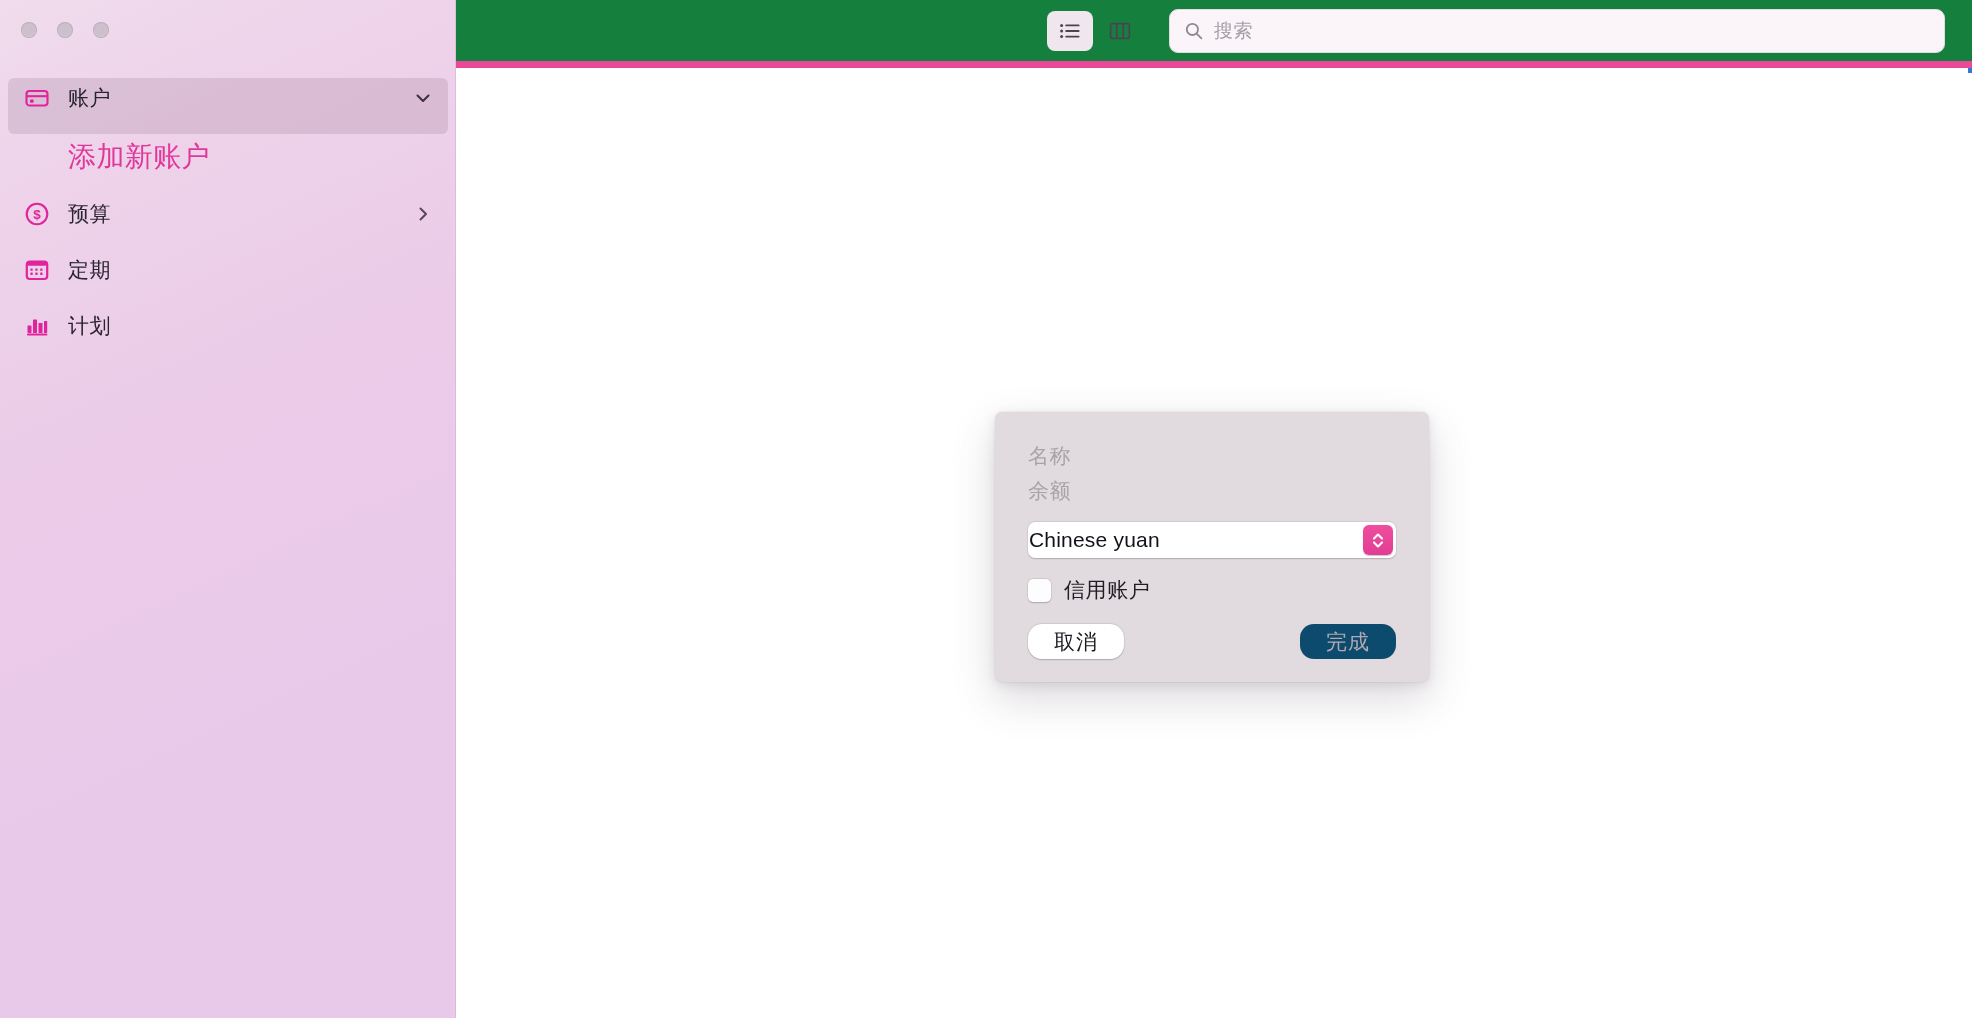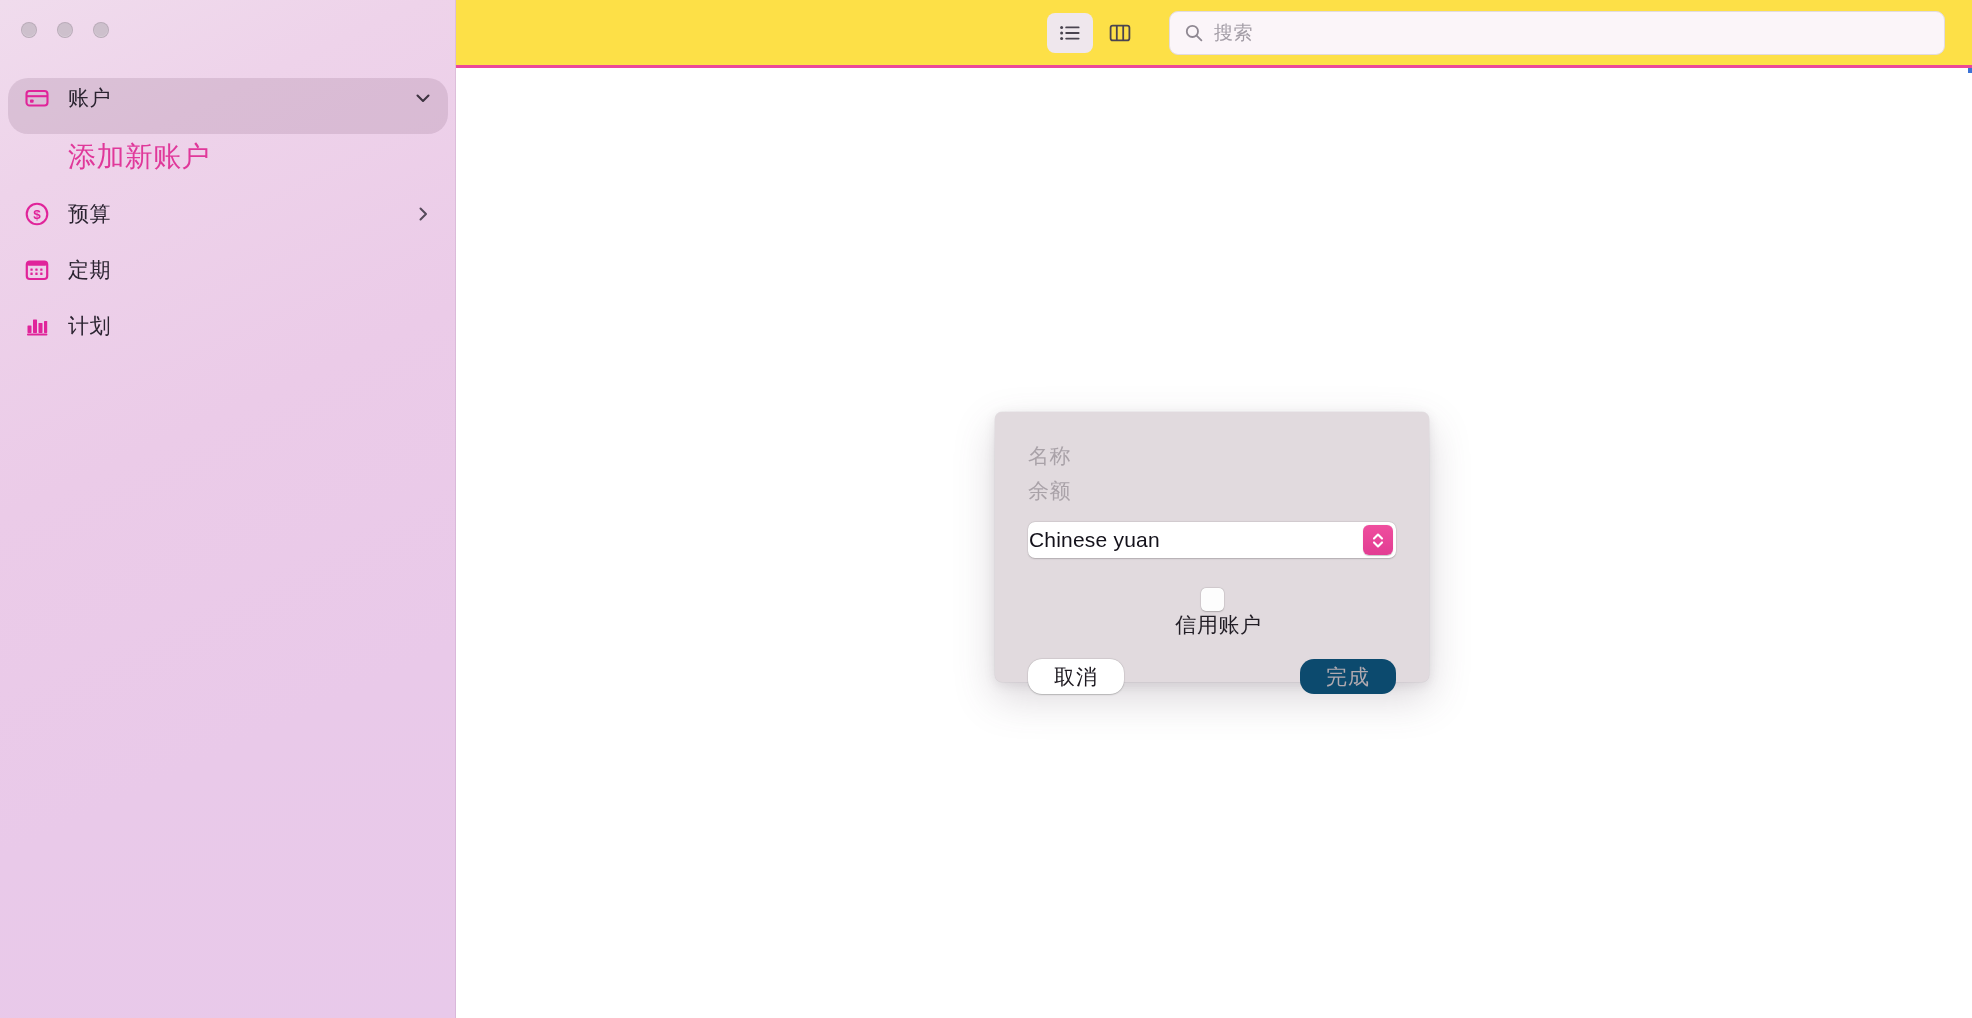--- a/index.html
+++ b/index.html
@@ -53,21 +53,21 @@
 
   #nav { position: absolute; top: 78px; left: 0; width: 456px; }
 
   .nav-row {
     position: relative;
     display: flex;
     align-items: center;
     height: 56px;
     margin: 0 8px 0 8px;
     padding: 0 14px 16px 14px;
-    border-radius: 20px;
+    border-radius: 6px;
     cursor: default;
   }
   .nav-row.selected {
     background: rgba(120,85,115,0.17);
   }
   .nav-icon {
     width: 30px; height: 30px;
     flex: 0 0 30px;
     display: flex;
     align-items: center;
@@ -106,22 +106,22 @@
     position: relative;
     flex: 1 1 auto;
     height: 1018px;
     background: #ffffff;
   }
 
   #toolbar {
     position: relative;
     height: 68px;
     width: 100%;
-    background: #fde047;
-    border-bottom: 3px solid #ec4899;
+    background: #15803d;
+    border-bottom: 7px solid #ec4899;
     display: flex;
     align-items: center;
     justify-content: flex-end;
     padding-right: 27px;
   }
 
   .seg-btn {
     width: 46px; height: 40px;
     border-radius: 8px;
     display: flex;
@@ -200,24 +200,23 @@
     background: linear-gradient(180deg, #ef4e9e 0%, #e23d93 100%);
     display: flex;
     flex-direction: column;
     align-items: center;
     justify-content: center;
     gap: 2px;
     box-shadow: 0 0.5px 1px rgba(0,0,0,0.22);
   }
 
   .check-row {
-    margin-top: 30px;
-    display: flex;
-    align-items: center;
-    flex-direction: column;
+    margin-top: 18px;
+    display: flex;
+    align-items: center;
   }
   .checkbox {
     width: 23px; height: 23px;
     border-radius: 5px;
     background: #fdfdfd;
     box-shadow: 0 0.5px 1.5px rgba(0,0,0,0.2), 0 0 0 0.5px rgba(0,0,0,0.08);
     flex: 0 0 23px;
   }
   .check-label {
     margin-left: 13px;

